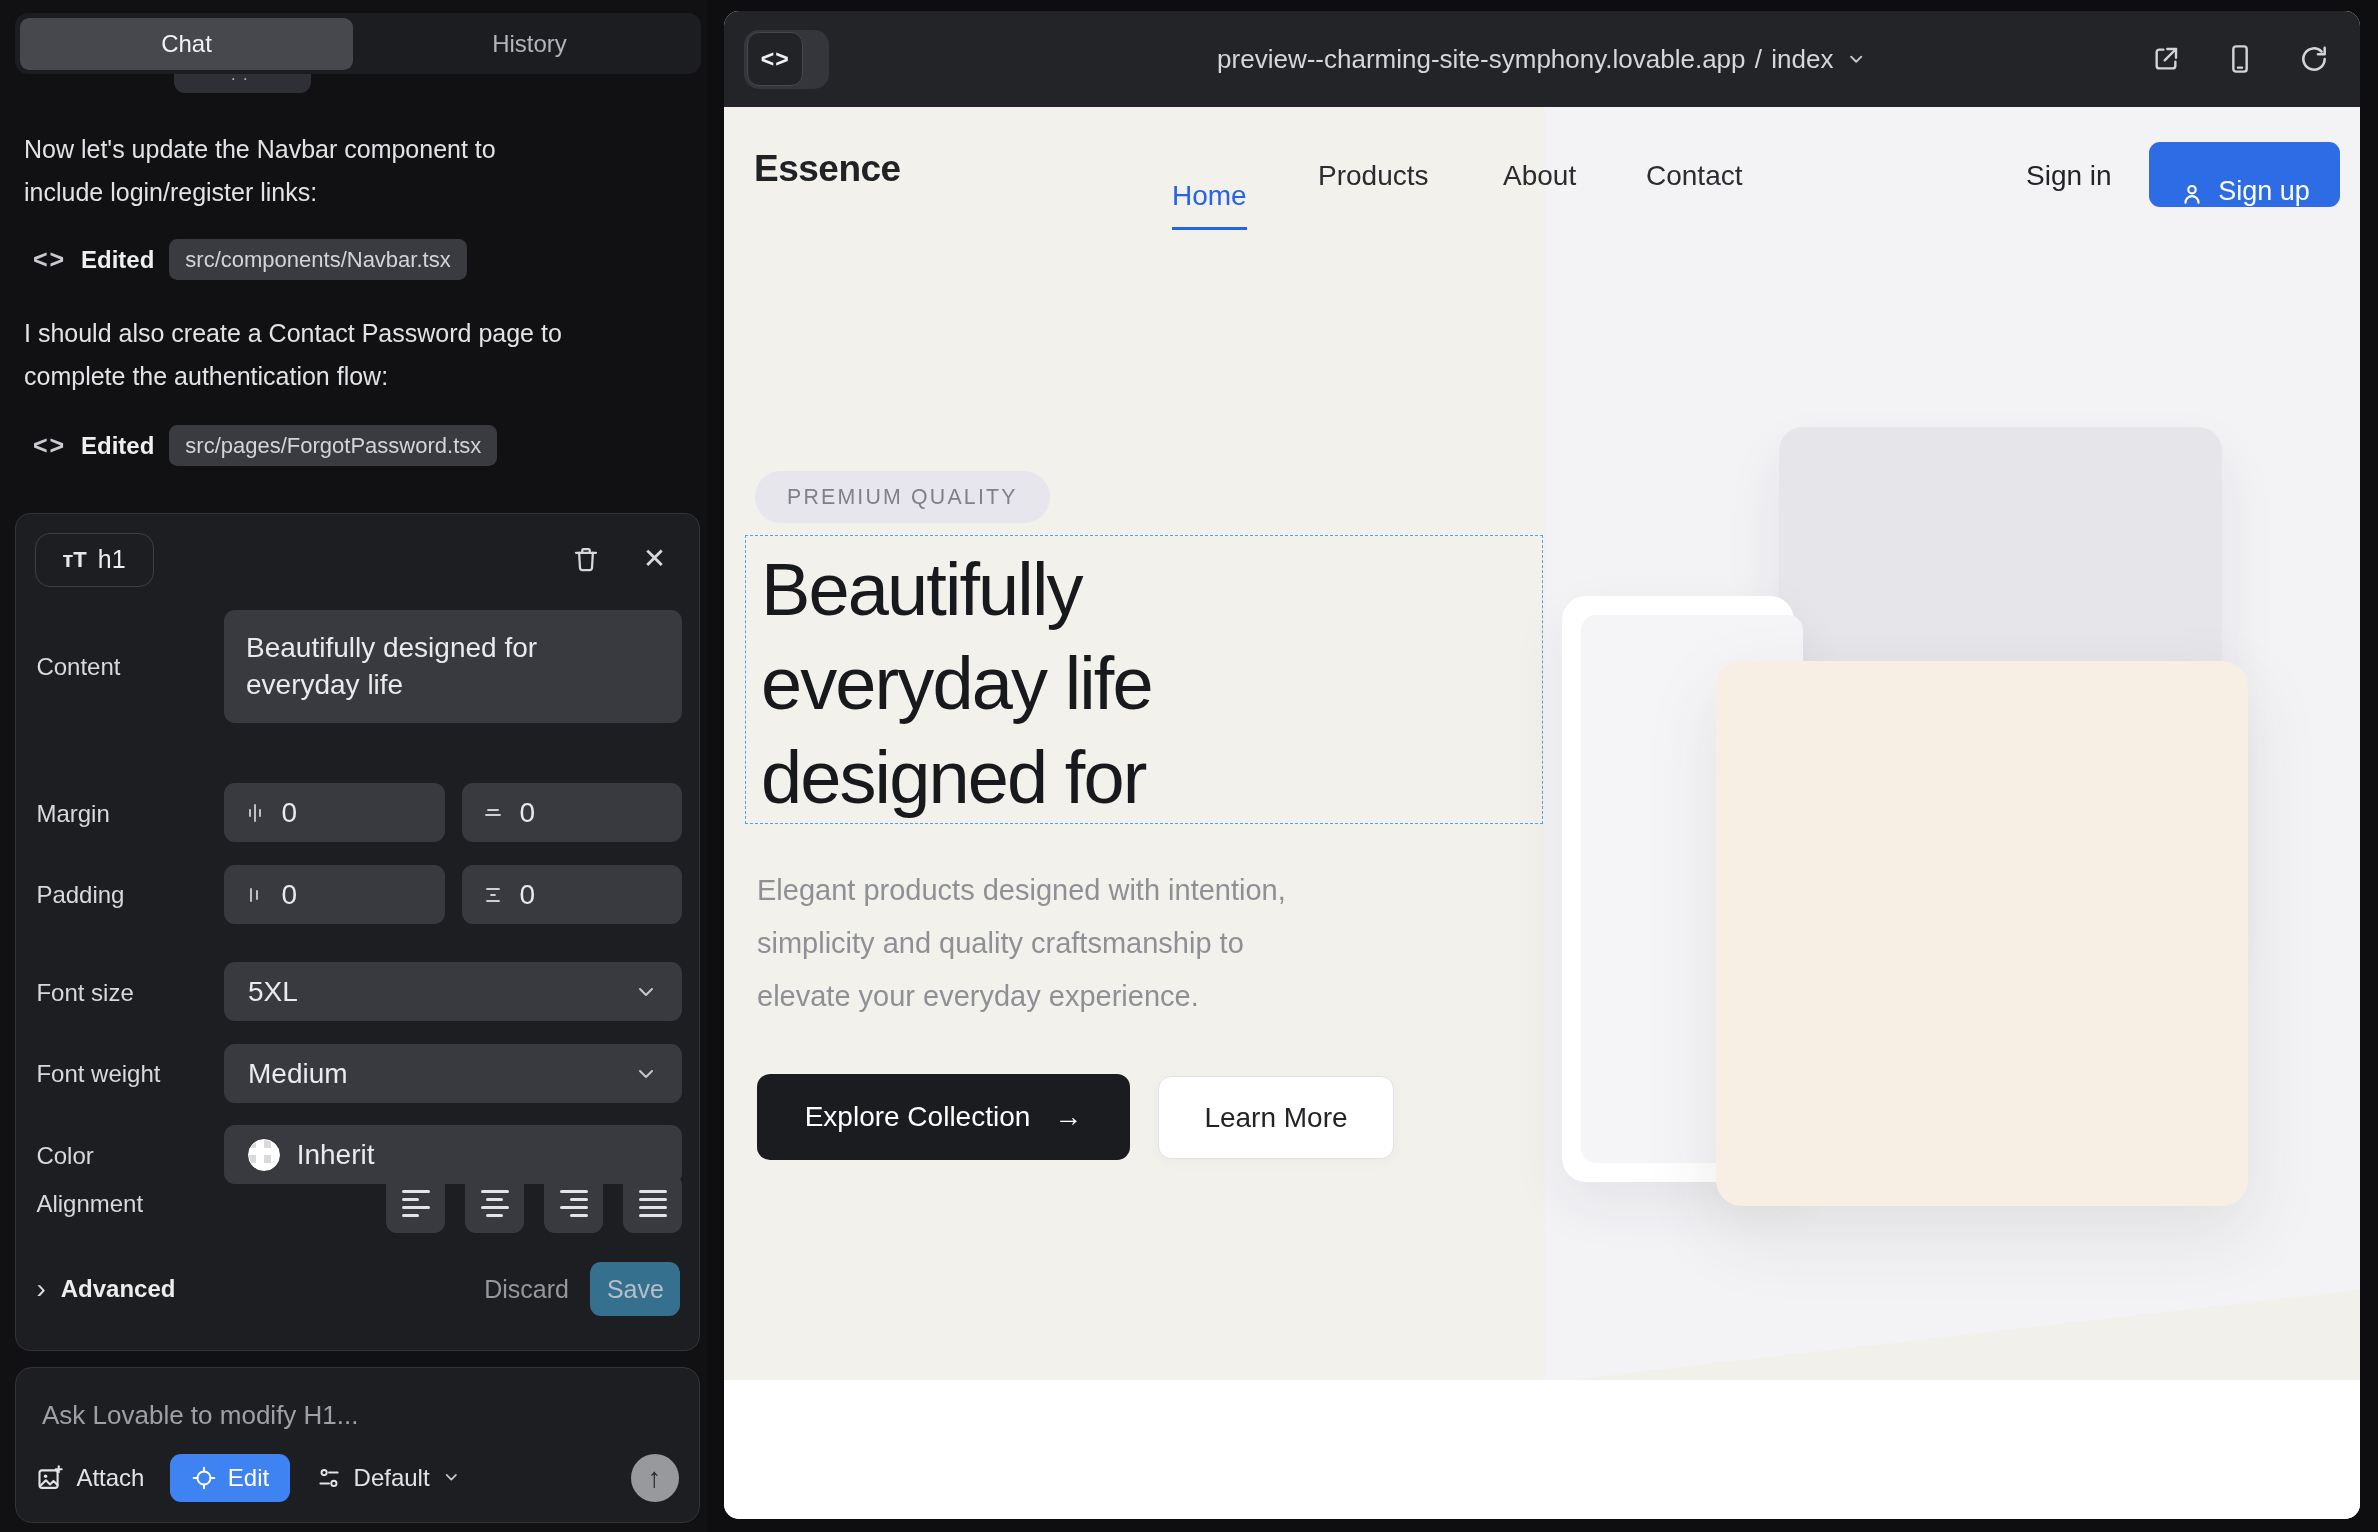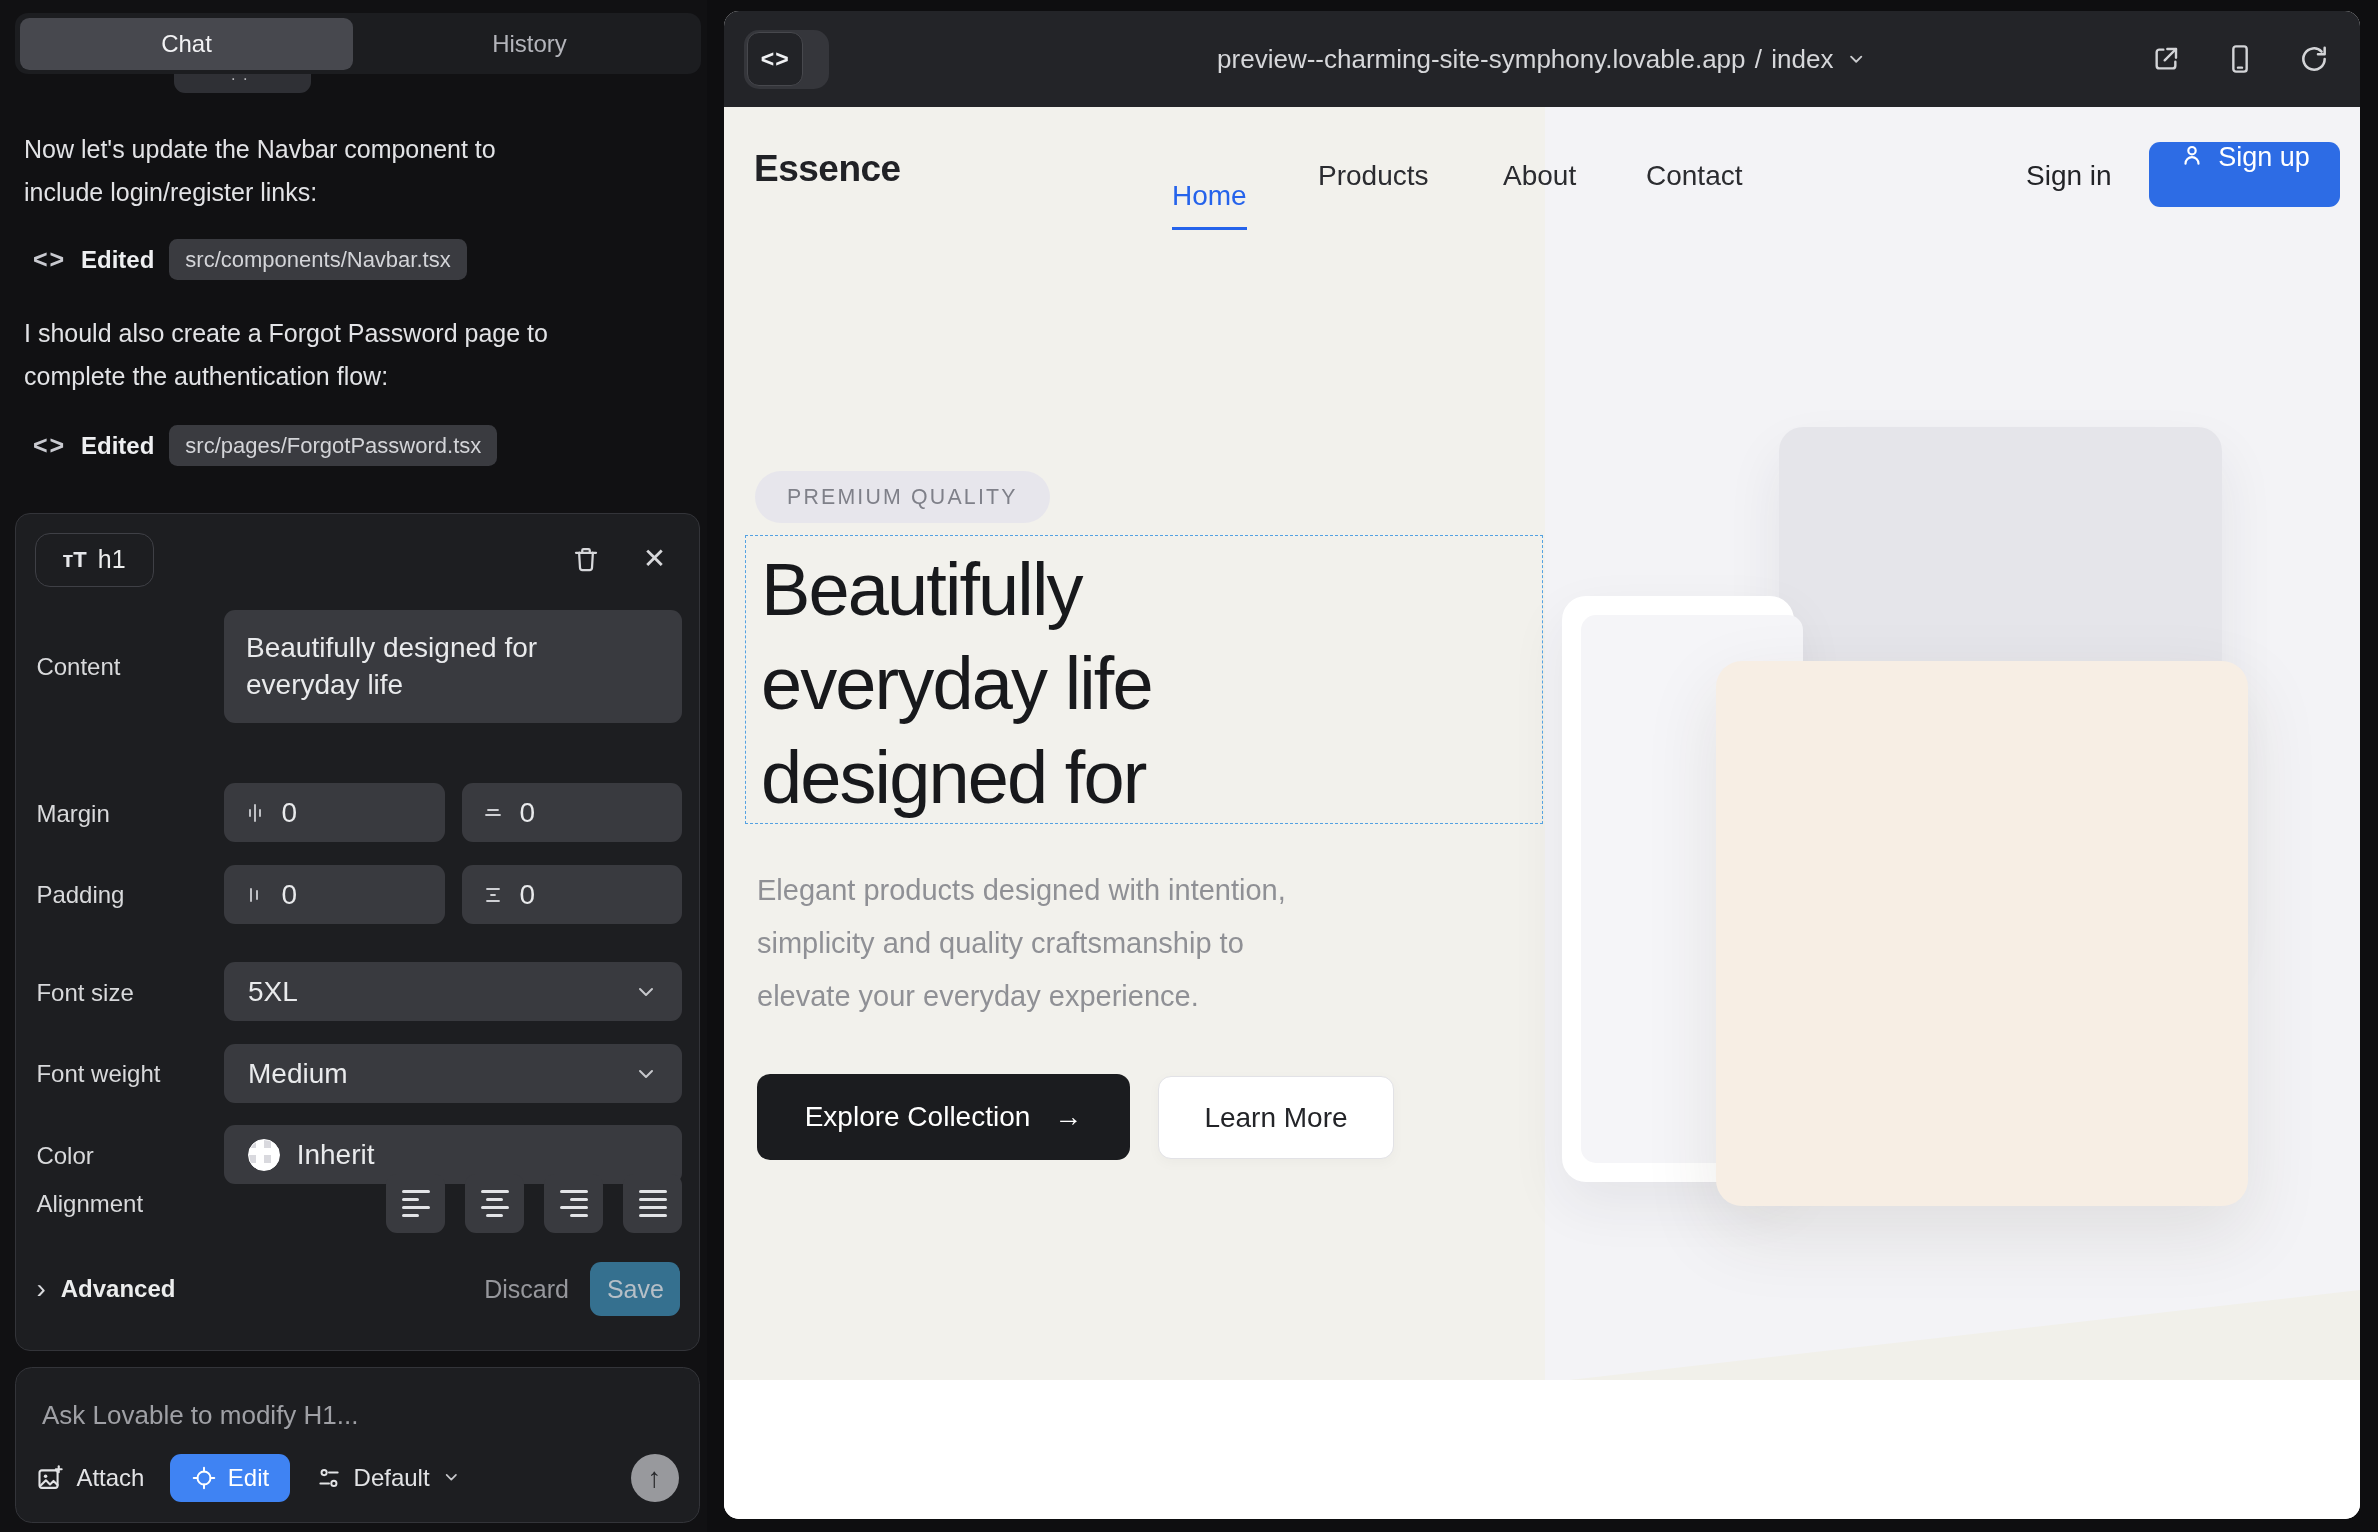--- a/index.html
+++ b/index.html
@@ -89,21 +89,21 @@
   .card-white { position:absolute; left:838px; top:489px; width:232px; height:586px; background:#fff; border-radius:24px; box-shadow:0 22px 56px rgba(40,40,60,.07); }
   .card-white .inner { position:absolute; left:18.6px; top:18.6px; right:-9.3px; bottom:18.6px; background:#f5f5f8; border-radius:15px; }
   .card-cream { position:absolute; left:992px; top:554px; width:532px; height:545px; background:#f7eee4; border-radius:26px; box-shadow:0 28px 74px rgba(60,45,30,.10); }
 
   .nav { position:absolute; left:0; top:0; right:0; height:139px; }
   .brand { position:absolute; left:30px; top:41px; font-size:37px; font-weight:700; letter-spacing:-0.5px; color:#212226; }
   .nav-link { position:absolute; top:53px; font-size:28px; color:#2b2c30; cursor:pointer; }
   .nav-link.active { color:#2563eb; padding-bottom:15px; border-bottom:3.7px solid #2563eb;margin-top:20px; }
   .nl-0 { left:448px; } .nl-1 { left:594px; } .nl-2 { left:779px; } .nl-3 { left:922px; }
   .signin { position:absolute; left:1302px; top:53px; font-size:28px; color:#222327; cursor:pointer; }
-  .signup { position:absolute; left:1425px; top:35px; width:191px; height:65px; background:#2d6ce5; border:none; border-radius:11px; color:#fff; font-size:27px; display:flex; align-items:flex-start; justify-content:center; gap:13px; cursor:pointer; }
+  .signup { position:absolute; left:1425px; top:35px; width:191px; height:65px; background:#2d6ce5; border:none; border-radius:11px; color:#fff; font-size:27px; display:flex; align-items:flex-end; justify-content:center; gap:13px; cursor:pointer; }
 
   .badge { position:absolute; left:31px; top:364px; height:52px; border-radius:26px; background:#e7e6ec; display:inline-flex; align-items:center; padding:0 32px; font-size:21.3px; letter-spacing:2.2px; font-weight:500; color:#7f8089; }
   .selection { position:absolute; left:21.3px; top:428px; width:798px; height:289px; border:1.9px dashed #55a2e2; }
   .hero-h1 { position:absolute; left:37px; top:436px; font-size:74px; font-weight:500; letter-spacing:-1.9px; line-height:94px; color:#18191c; }
   .hero-p { position:absolute; left:33px; top:757px; font-size:29px; line-height:53px; color:#8f9095; }
   .cta-primary { position:absolute; left:33px; top:967px; width:373px; height:86px; background:#1b1c1f; border:none; border-radius:13px; color:#fff; font-size:28px; display:flex; align-items:center; justify-content:center; gap:24px; cursor:pointer; }
   .cta-secondary { position:absolute; left:434px; top:969px; width:236px; height:83px; background:#fff; border:0.9px solid #e2e2e6; border-radius:13px; color:#232428; font-size:28px; display:flex; align-items:center; justify-content:center; cursor:pointer; box-shadow:0 3.7px 13px rgba(0,0,0,.03); }
 
   svg { display:block; }
 </style>
@@ -125,21 +125,21 @@
       <div>Now let's update the Navbar component to</div>
       <div>include login/register links:</div>
     </div>
     <div class="edited-row edited-1">
       <span class="code-glyph">&lt;&gt;</span>
       <span class="edited-label">Edited</span>
       <span class="file-chip">src/components/Navbar.tsx</span>
     </div>
 
     <div class="msg msg-2">
-      <div>I should also create a Forgot Password page to</div>
+      <div>I should also create a Contact Password page to</div>
       <div>complete the authentication flow:</div>
     </div>
     <div class="edited-row edited-2">
       <span class="code-glyph">&lt;&gt;</span>
       <span class="edited-label">Edited</span>
       <span class="file-chip">src/pages/ForgotPassword.tsx</span>
     </div>
 
     <div class="editor">
       <div class="tag-pill">

